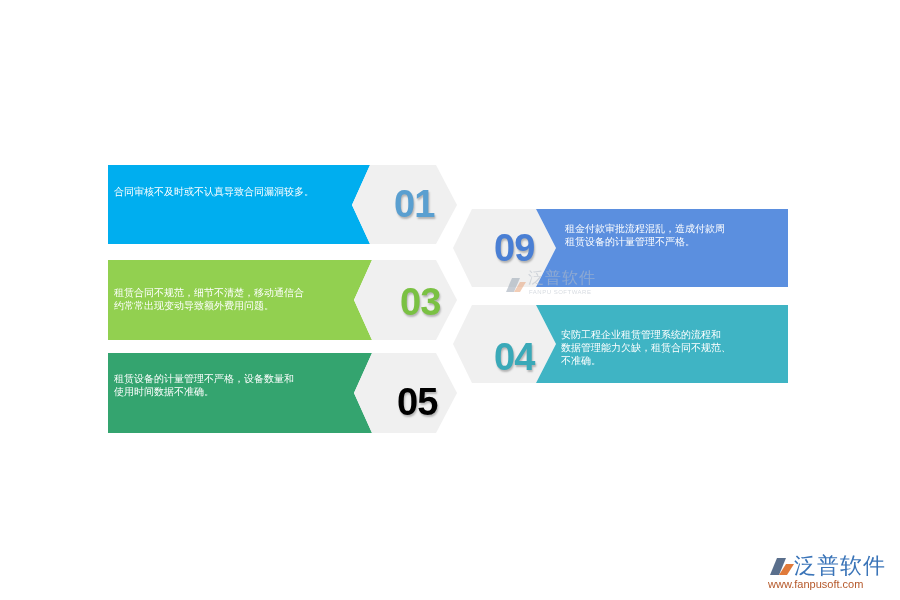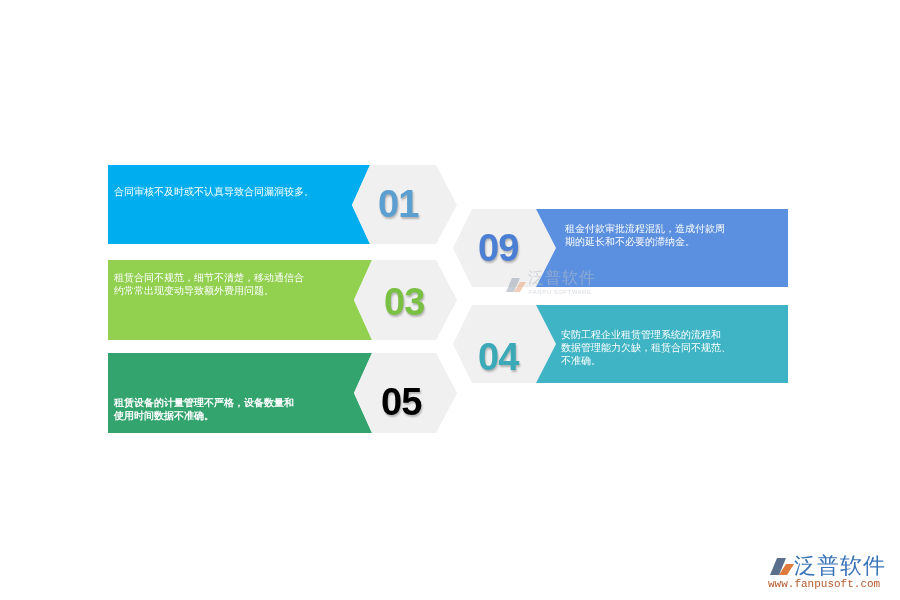--- a/index.html
+++ b/index.html
@@ -1,27 +1,27 @@
 <!DOCTYPE html>
 <html><head>
   <meta charset="utf-8">
   <style>
     html, body { margin:0; padding:0; }
     body { width:900px; height:600px; background:#ffffff; position:relative; overflow:hidden;
            font-family:"DejaVu Sans", "Liberation Sans", sans-serif; }
     .shape { position:absolute; }
     .panel-text { position:absolute; color:#ffffff; font-size:10px; line-height:13px; white-space:pre-line; }
     .num { position:absolute; font-family:"Liberation Sans", sans-serif; font-size:38px; font-weight:bold;
-           text-shadow: 1px 2px 2px rgba(0,0,0,0.25); letter-spacing:-1px; }
+           text-shadow: 1px 2px 2px rgba(0,0,0,0.25); letter-spacing:-1px;margin-left:16px; }
     .wm { position:absolute; left:502px; top:272px; width:110px; height:30px; opacity:0.55; }
     .wm-cn { position:absolute; left:26px; top:-4px; font-size:16px; color:#b6bec8; letter-spacing:1px; }
     .wm-en { position:absolute; left:27px; top:17px; font-size:6px; color:#b6bec8; letter-spacing:0.5px; font-family:"Liberation Sans", sans-serif; }
     .logo { position:absolute; left:768px; top:551px; width:130px; height:45px; }
     .logo-cn { position:absolute; left:26px; top:0px; font-size:22px; color:#3a74b8; letter-spacing:1px; }
-    .logo-url { position:absolute; left:0px; top:27px; font-size:11px; color:#b5582a; font-family:Liberation Mono, monospace; }
+    .logo-url { position:absolute; left:0px; top:27px; font-size:11px; color:#b5582a; font-family:Liberation Sans, sans-serif; }
   </style>
 </head>
 <body>
 
 <svg class="shape" width="900" height="600" style="left:0;top:0;">
 
   <polygon points="108,165 370,165 352,205 370,244 108,244" fill="#00aeef"></polygon>
   <polygon points="352,205 370,165 436,165 457,205 436,244 370,244" fill="#f0f0f0"></polygon>
 
   <polygon points="108,260 372,260 354,300 372,340 108,340" fill="#92d050"></polygon>
@@ -34,27 +34,27 @@
   <polygon points="536,209 788,209 788,287 536,287 556,248" fill="#5b8fdf"></polygon>
 
   <polygon points="453,344 472,305 536,305 556,344 536,383 472,383" fill="#f0f0f0"></polygon>
   <polygon points="536,305 788,305 788,383 536,383 556,344" fill="#3fb4c4"></polygon>
 
   <polygon points="436,165 457,205 436,244 457,244" fill="none"></polygon>
 </svg>
 
 <div class="panel-text" style="left:114px;top:185px;width:240px;">合同审核不及时或不认真导致合同漏洞较多。</div>
 <div class="panel-text" style="left:565px;top:222px;width:210px;">租金付款审批流程混乱，造成付款周
-期的延长和不必要的滞纳金。</div>
-<div class="panel-text" style="left:114px;top:271px;width:240px;">租赁合同不规范，细节不清楚，移动通信合
+租赁设备的计量管理不严格。</div>
+<div class="panel-text" style="left:114px;top:286px;width:240px;">租赁合同不规范，细节不清楚，移动通信合
 约常常出现变动导致额外费用问题。</div>
 <div class="panel-text" style="left:561px;top:328px;width:215px;"> 安防工程企业租赁管理系统的流程和
 数据管理能力欠缺，租赁合同不规范、
 不准确。</div>
-<div class="panel-text" style="left:114px;top:396px;width:240px;font-weight:bold;">租赁设备的计量管理不严格，设备数量和
+<div class="panel-text" style="left:114px;top:372px;width:240px;">租赁设备的计量管理不严格，设备数量和
 使用时间数据不准确。</div>
 
 <div class="num" style="left:378px;top:183px;color:#5a9fd0;">01</div>
 <div class="num" style="left:478px;top:227px;color:#4a7fd4;">09</div>
 <div class="num" style="left:384px;top:281px;color:#7ac143;text-align:right;">03</div>
 <div class="num" style="left:478px;top:336px;color:#3aa9b8;">04</div>
 <div class="num" style="left:381px;top:381px;color:#000000;">05</div>
 
 <div class="wm">
   <svg width="24" height="24" style="position:absolute;left:0;top:0;">

